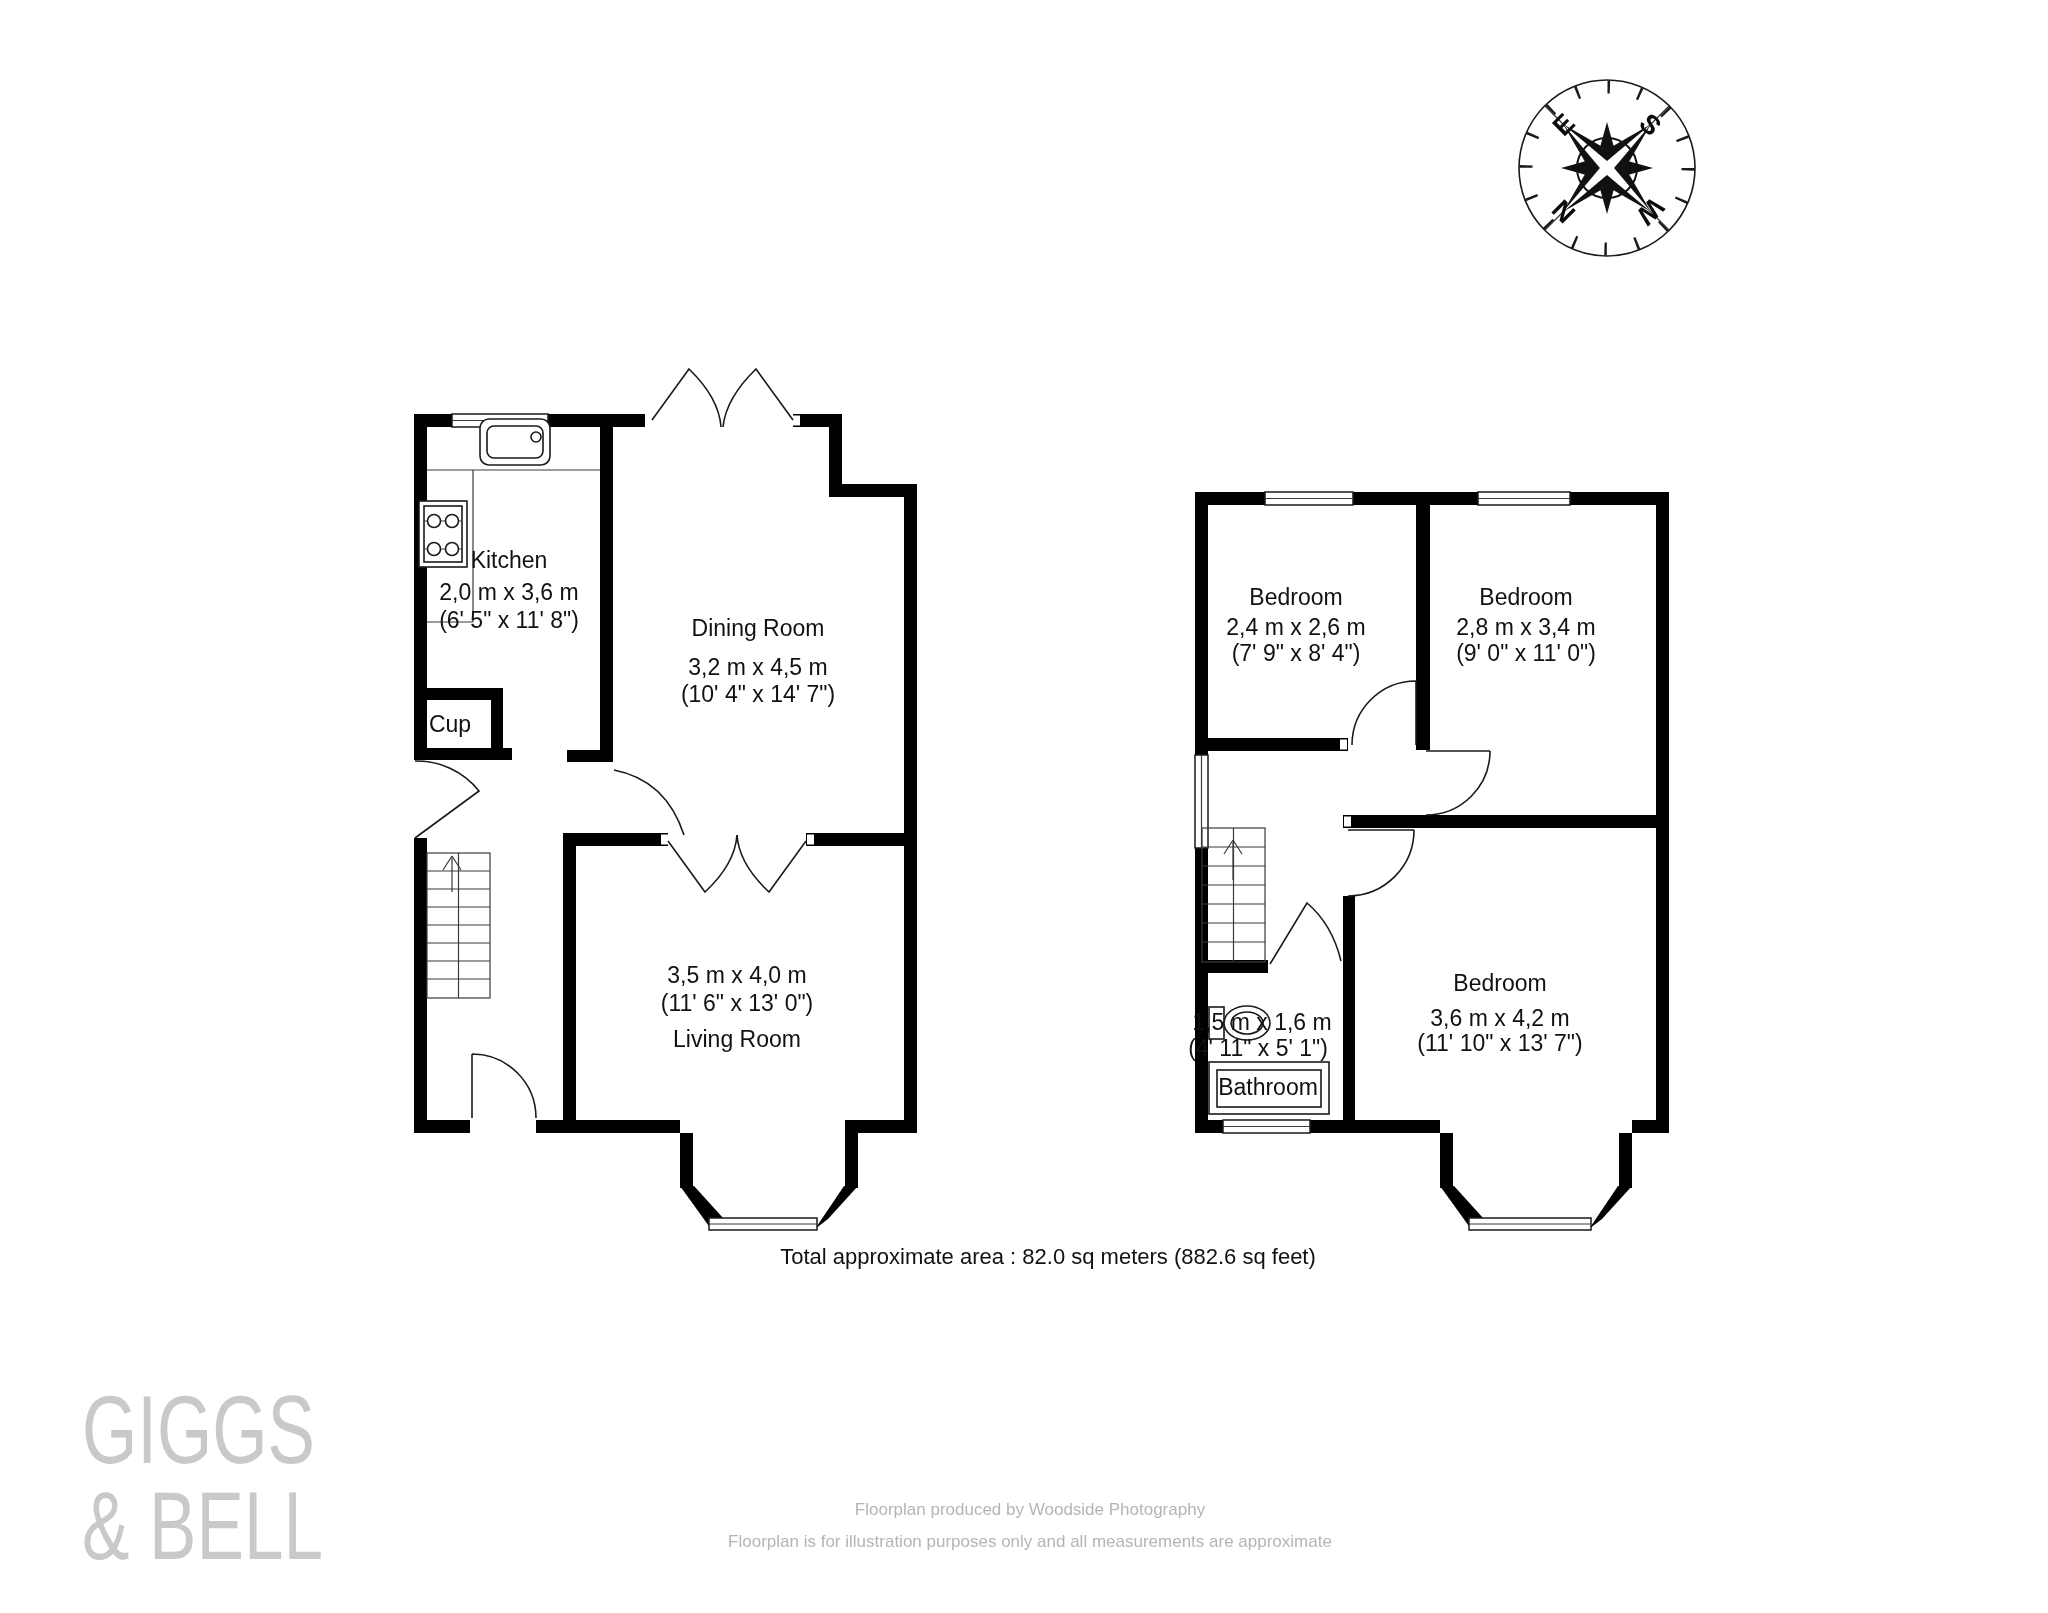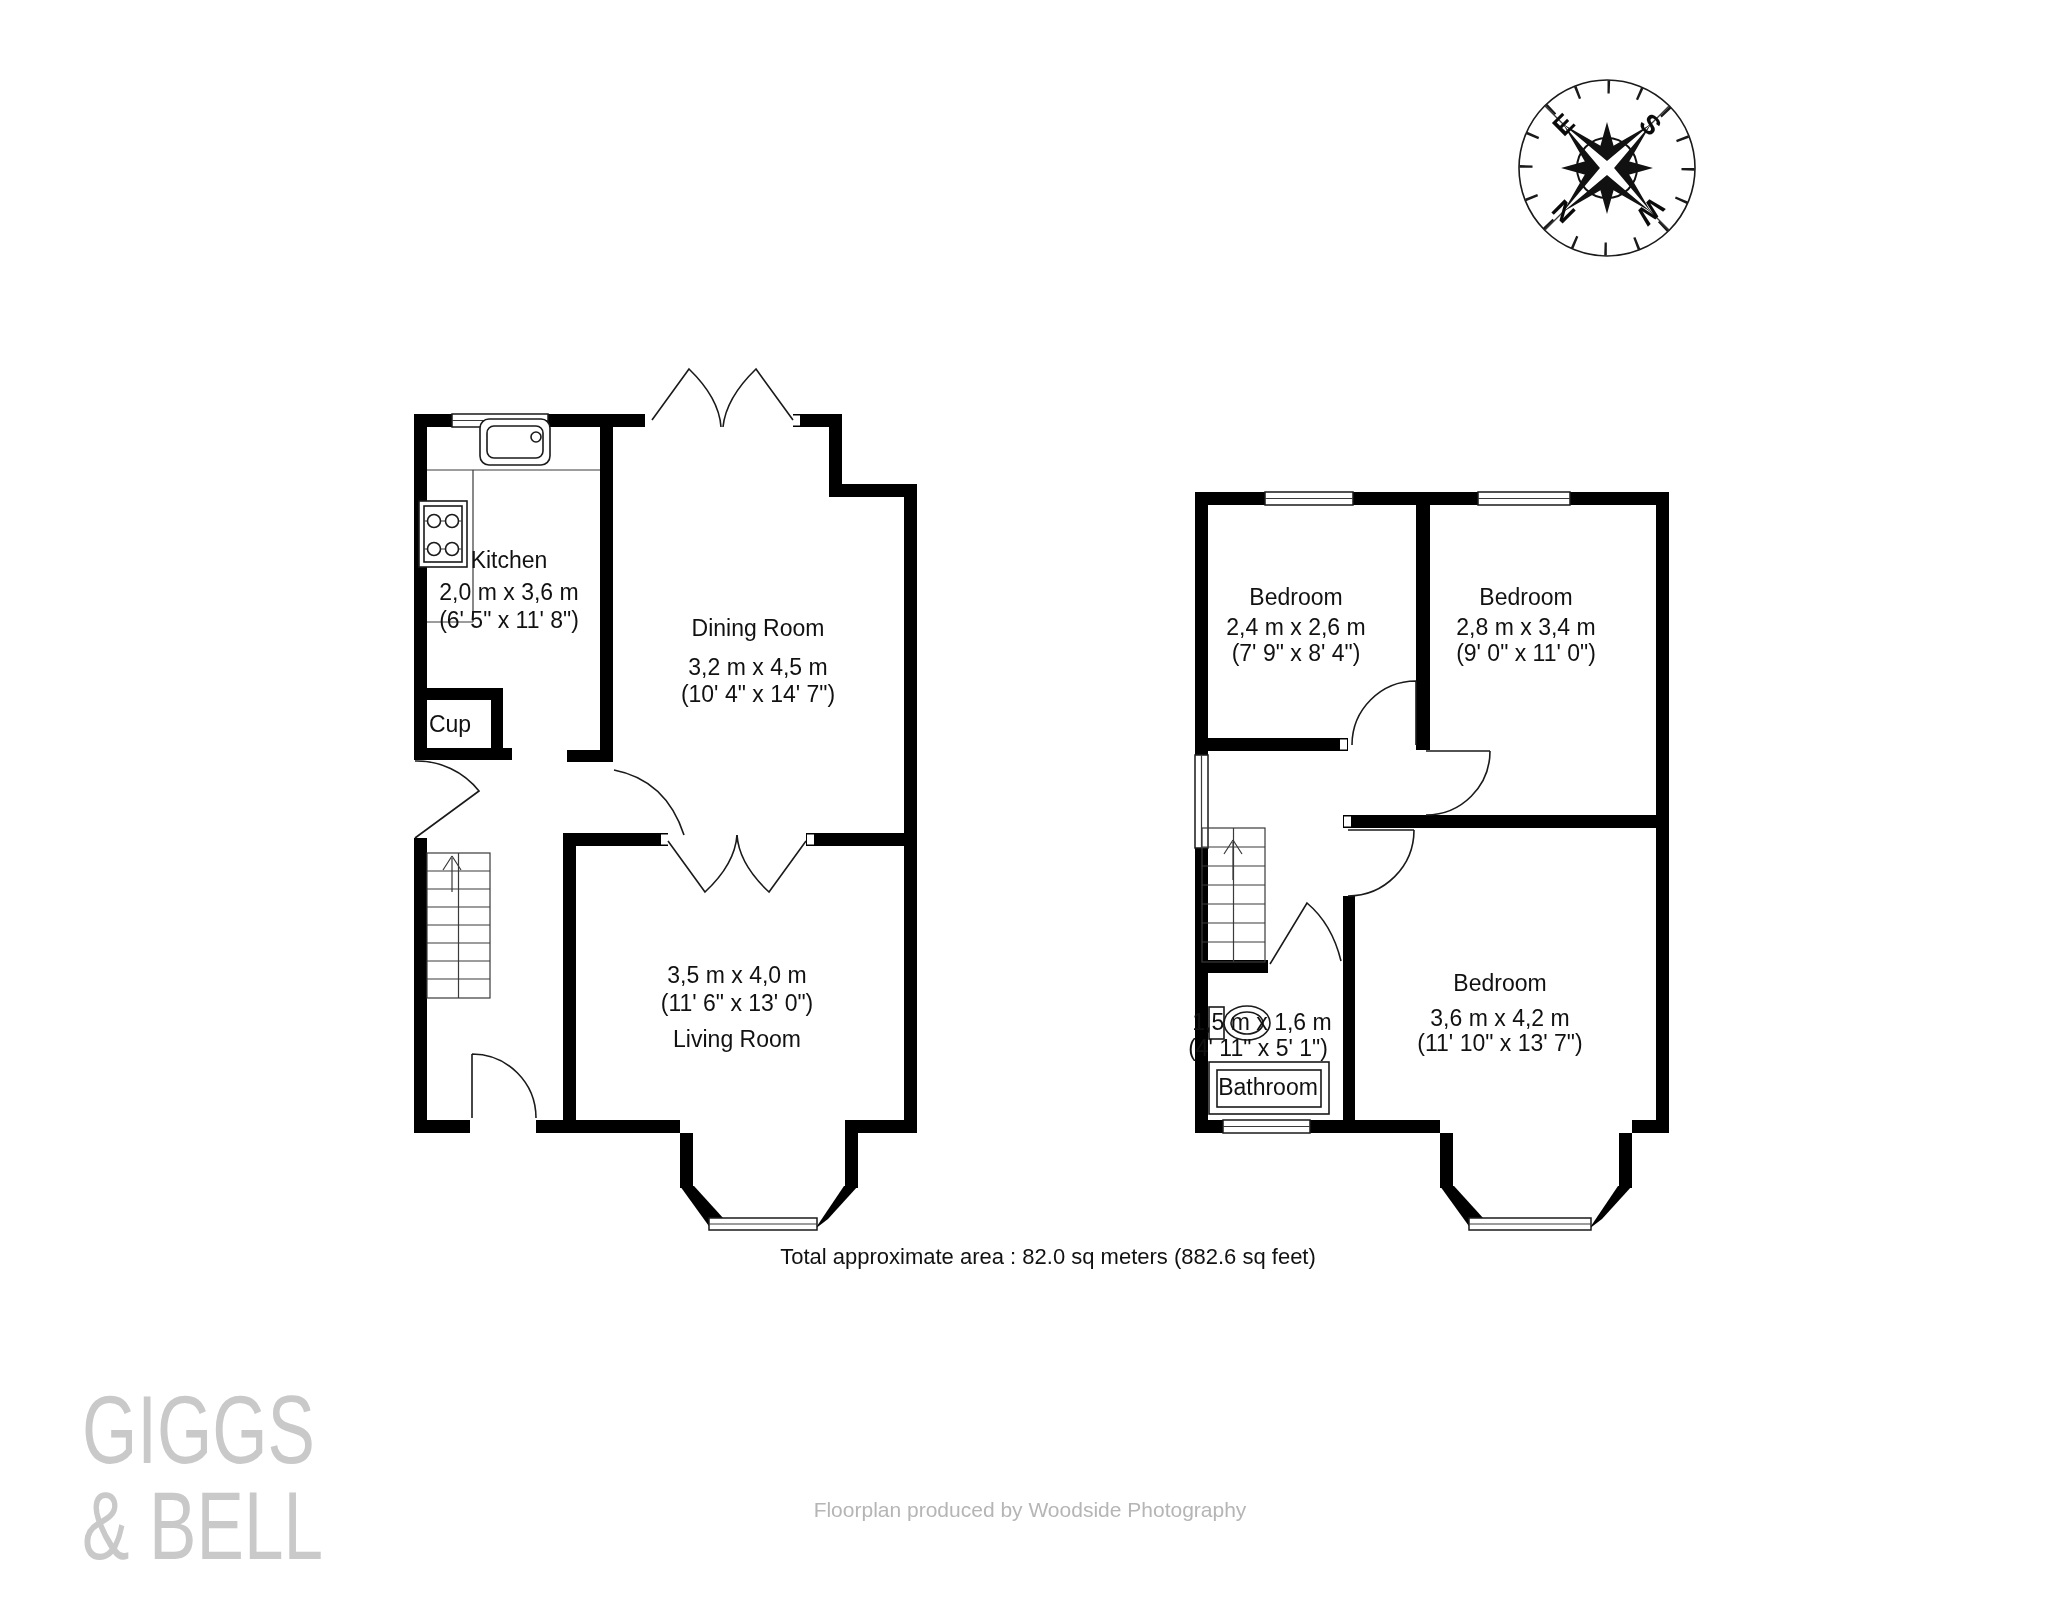--- a/index.html
+++ b/index.html
@@ -14,21 +14,21 @@
   .ln2{stroke:#3a3a3a;stroke-width:1.2;fill:none;}
   .fx{fill:#ffffff;stroke:#1a1a1a;stroke-width:1.6;}
   .lbl{font-size:23px;fill:#111111;text-anchor:middle;}
   .total{font-size:22px;fill:#111111;text-anchor:middle;}
   .cl{font-size:27px;font-weight:bold;fill:#0a0a0a;text-anchor:middle;}
   .watermark{position:absolute;left:82px;top:1382px;color:#c9c9c9;
              font-size:96px;line-height:96px;transform:scale(0.74,1);
              transform-origin:left top;white-space:nowrap;}
   .watermark span{display:block;}
   .footer{position:absolute;left:0;top:1494px;width:2048px;box-sizing:border-box;
-          padding-left:12px;text-align:center;color:#b5b5b5;font-size:21px;
+          padding-left:12px;text-align:center;color:#b5b5b5;font-size:17px;
           line-height:32px;}
   .footer span{display:block;}
 </style>
 </head>
 <body>
 
 <div id="stage">
 <svg width="2048" height="1613" viewBox="0 0 2048 1613">
 
   <g transform="translate(1607,168)">
@@ -249,14 +249,15 @@
   <text class="total" x="1048" y="1264">Total approximate area : 82.0 sq meters (882.6 sq feet)</text>
 </svg>
 
 <div class="watermark">
   <span>GIGGS</span>
   <span>&amp; BELL</span>
 </div>
 
 <div class="footer">
   <span>Floorplan produced by Woodside Photography</span>
+  <span>Floorplan is for illustration purposes only and all measurements are approximate</span>
 </div>
 </div>
 
 </body></html>

